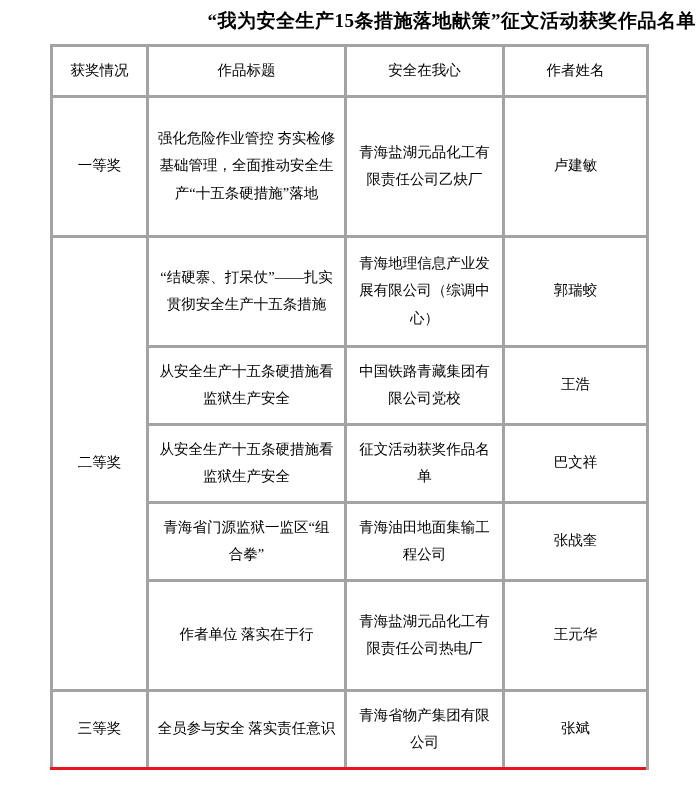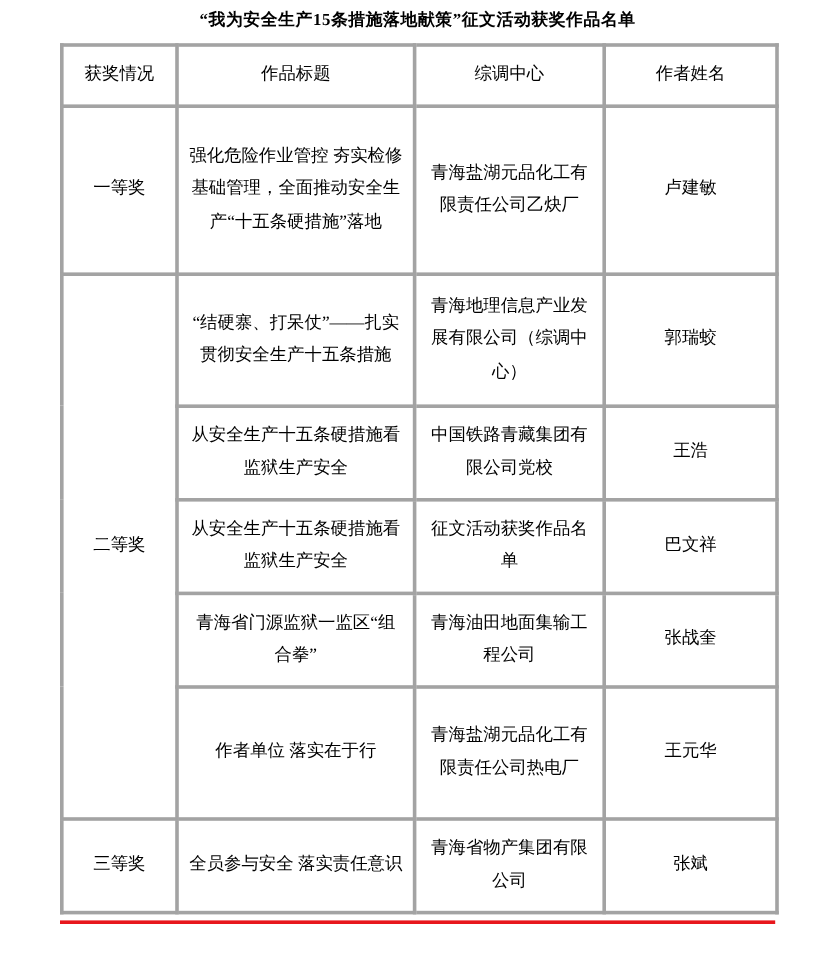--- a/index.html
+++ b/index.html
@@ -15,22 +15,22 @@
     position: relative;
     overflow: hidden;
   }
   .page {
     width: 696px;
     height: 794px;
     position: relative;
     box-sizing: border-box;
   }
   .doc-title {
-    text-align: center;
-    font-size: 14px;
+    text-align: right;
+    font-size: 19px;
     font-weight: bold;
     letter-spacing: 0.5px;
     padding-top: 8px;
     padding-bottom: 10px;
     font-family: "Liberation Serif", "DejaVu Serif", serif;
   }
   .table-wrap {
     margin: 0 auto;
     width: 596px;
   }
@@ -95,21 +95,21 @@
       <colgroup>
         <col class="col-rank">
         <col class="col-title">
         <col class="col-org">
         <col class="col-author">
       </colgroup>
       <thead>
         <tr>
           <td>获奖情况</td>
           <td>作品标题</td>
-          <td>综调中心</td>
+          <td>安全在我心</td>
           <td>作者姓名</td>
         </tr>
       </thead>
       <tbody>
 
         <tr style="height:140px;">
           <td class="rank-cell" rowspan="1">一等奖</td>
           <td class="title-cell">强化危险作业管控  夯实检修基础管理，全面推动安全生产“十五条硬措施”落地</td>
           <td class="org-cell">青海盐湖元品化工有限责任公司乙炔厂</td>
           <td class="author-cell">卢建敏</td>

